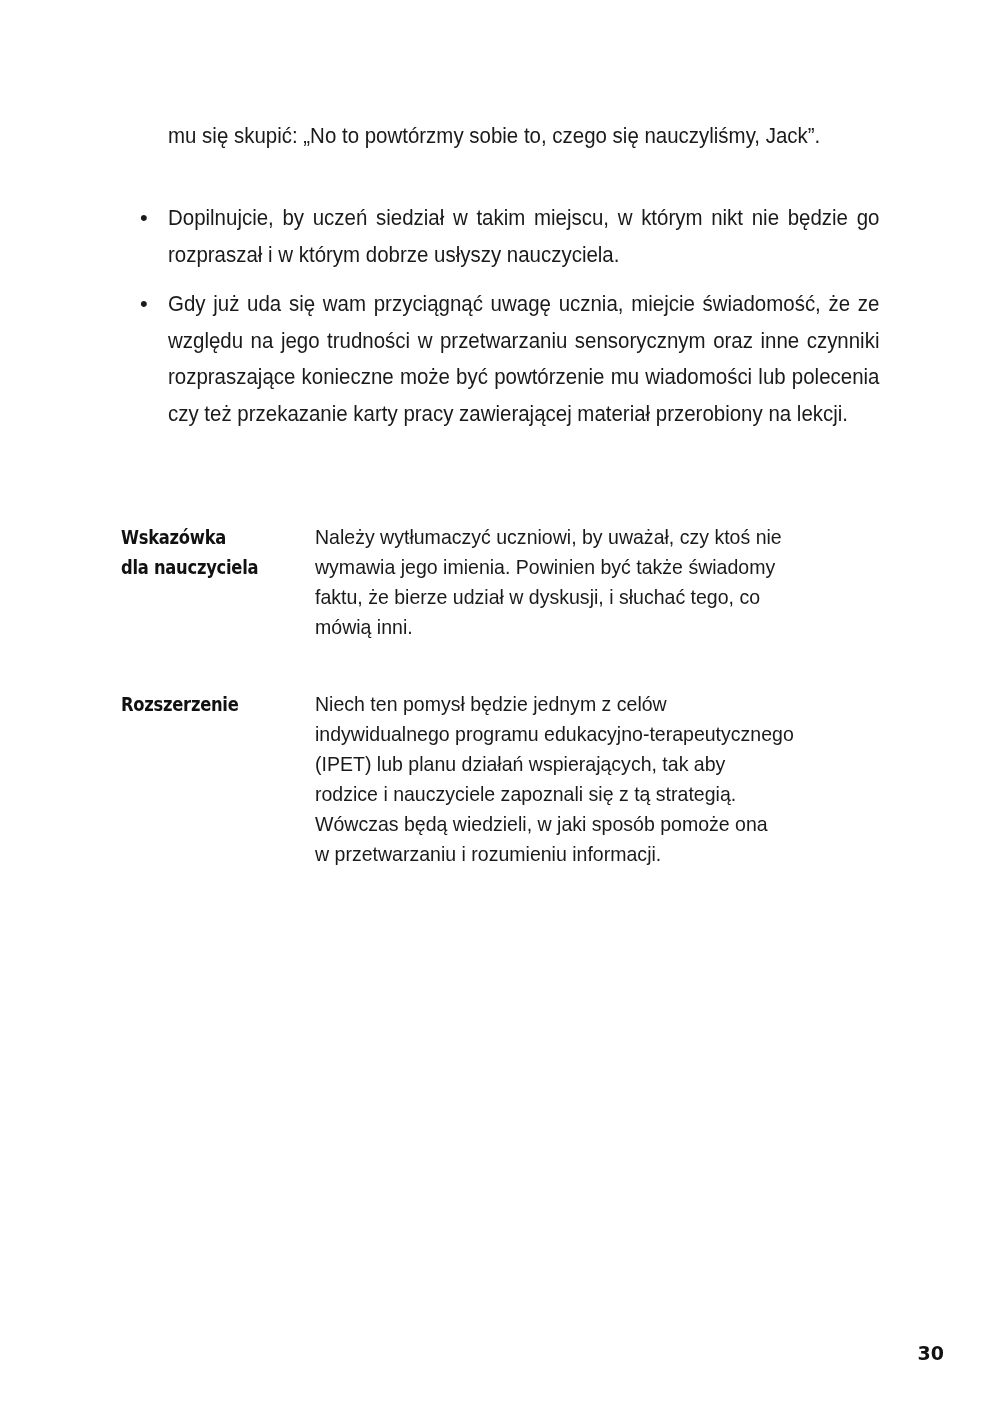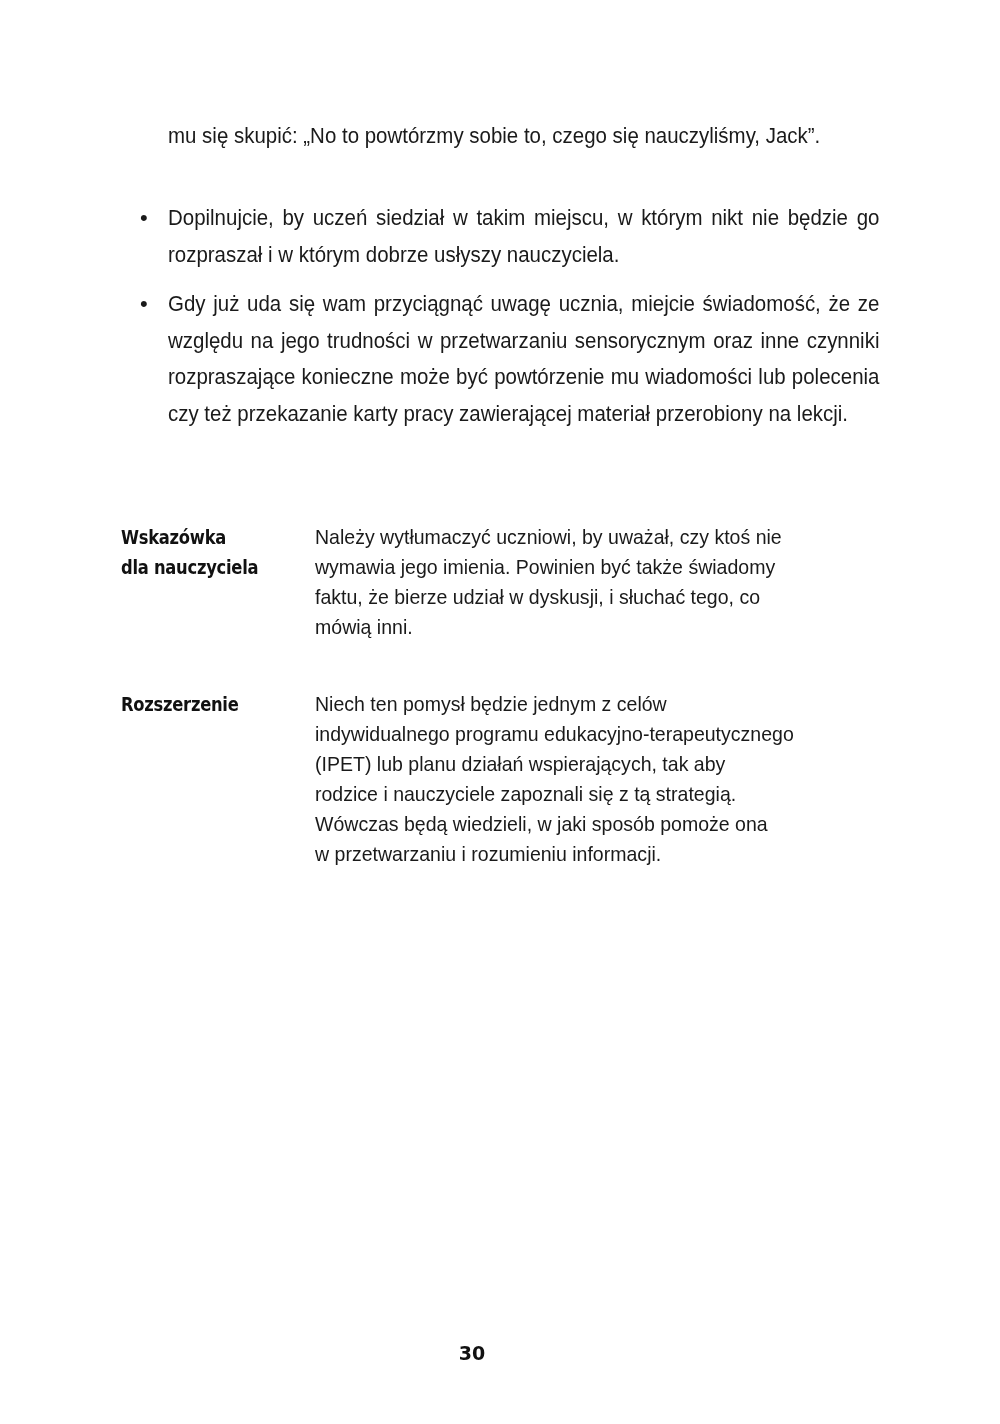--- a/index.html
+++ b/index.html
@@ -93,21 +93,21 @@
     }
     .tip-line { display: block; white-space: nowrap; }
     .row1 { top: 518px; }
     .row2 { top: 685px; }
 
     .page-number {
       position: absolute;
       left: 0;
       width: 944px;
       top: 1338px;
-      text-align: center;
+      text-align: right;
       font-family: "DejaVu Sans", sans-serif;
       font-weight: bold;
       font-size: 19px;
       color: #111;
     }
   </style>
 </head>
 <body>
 
 <div class="page">

